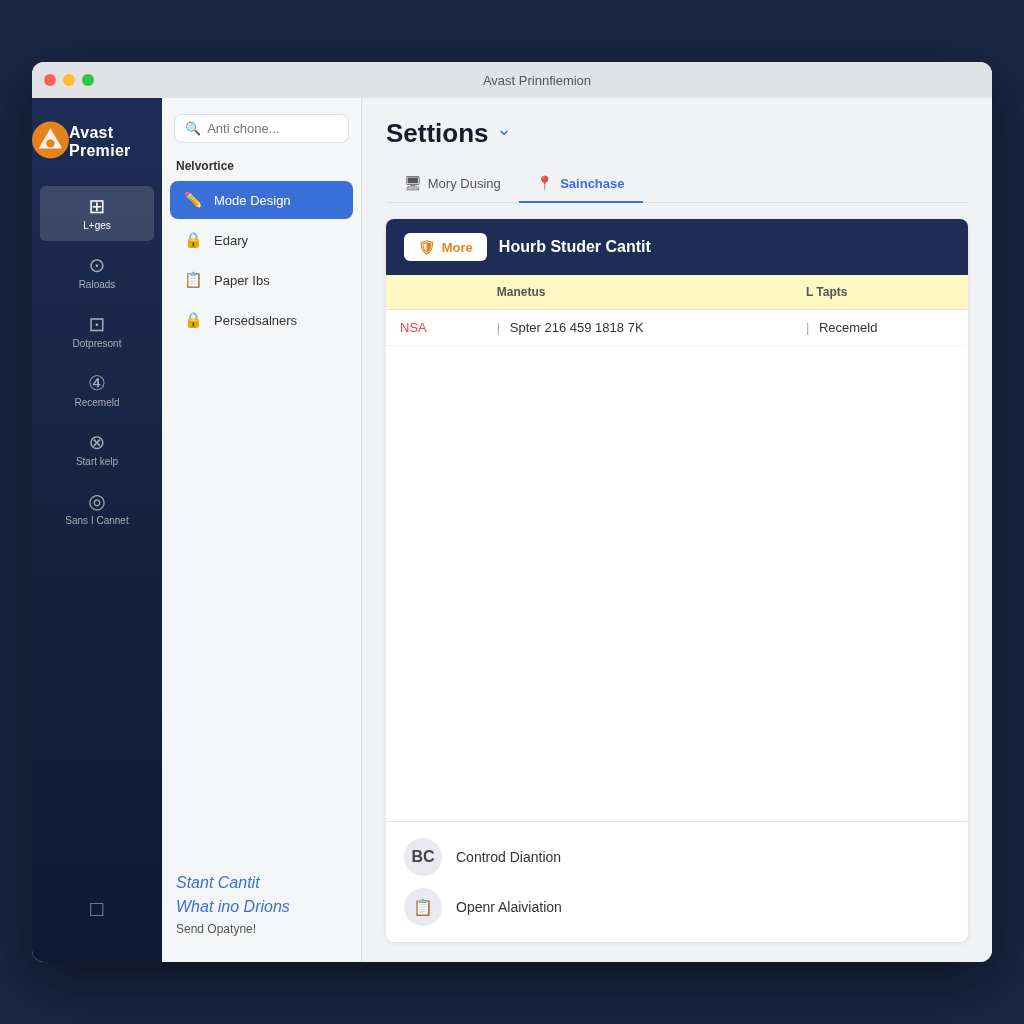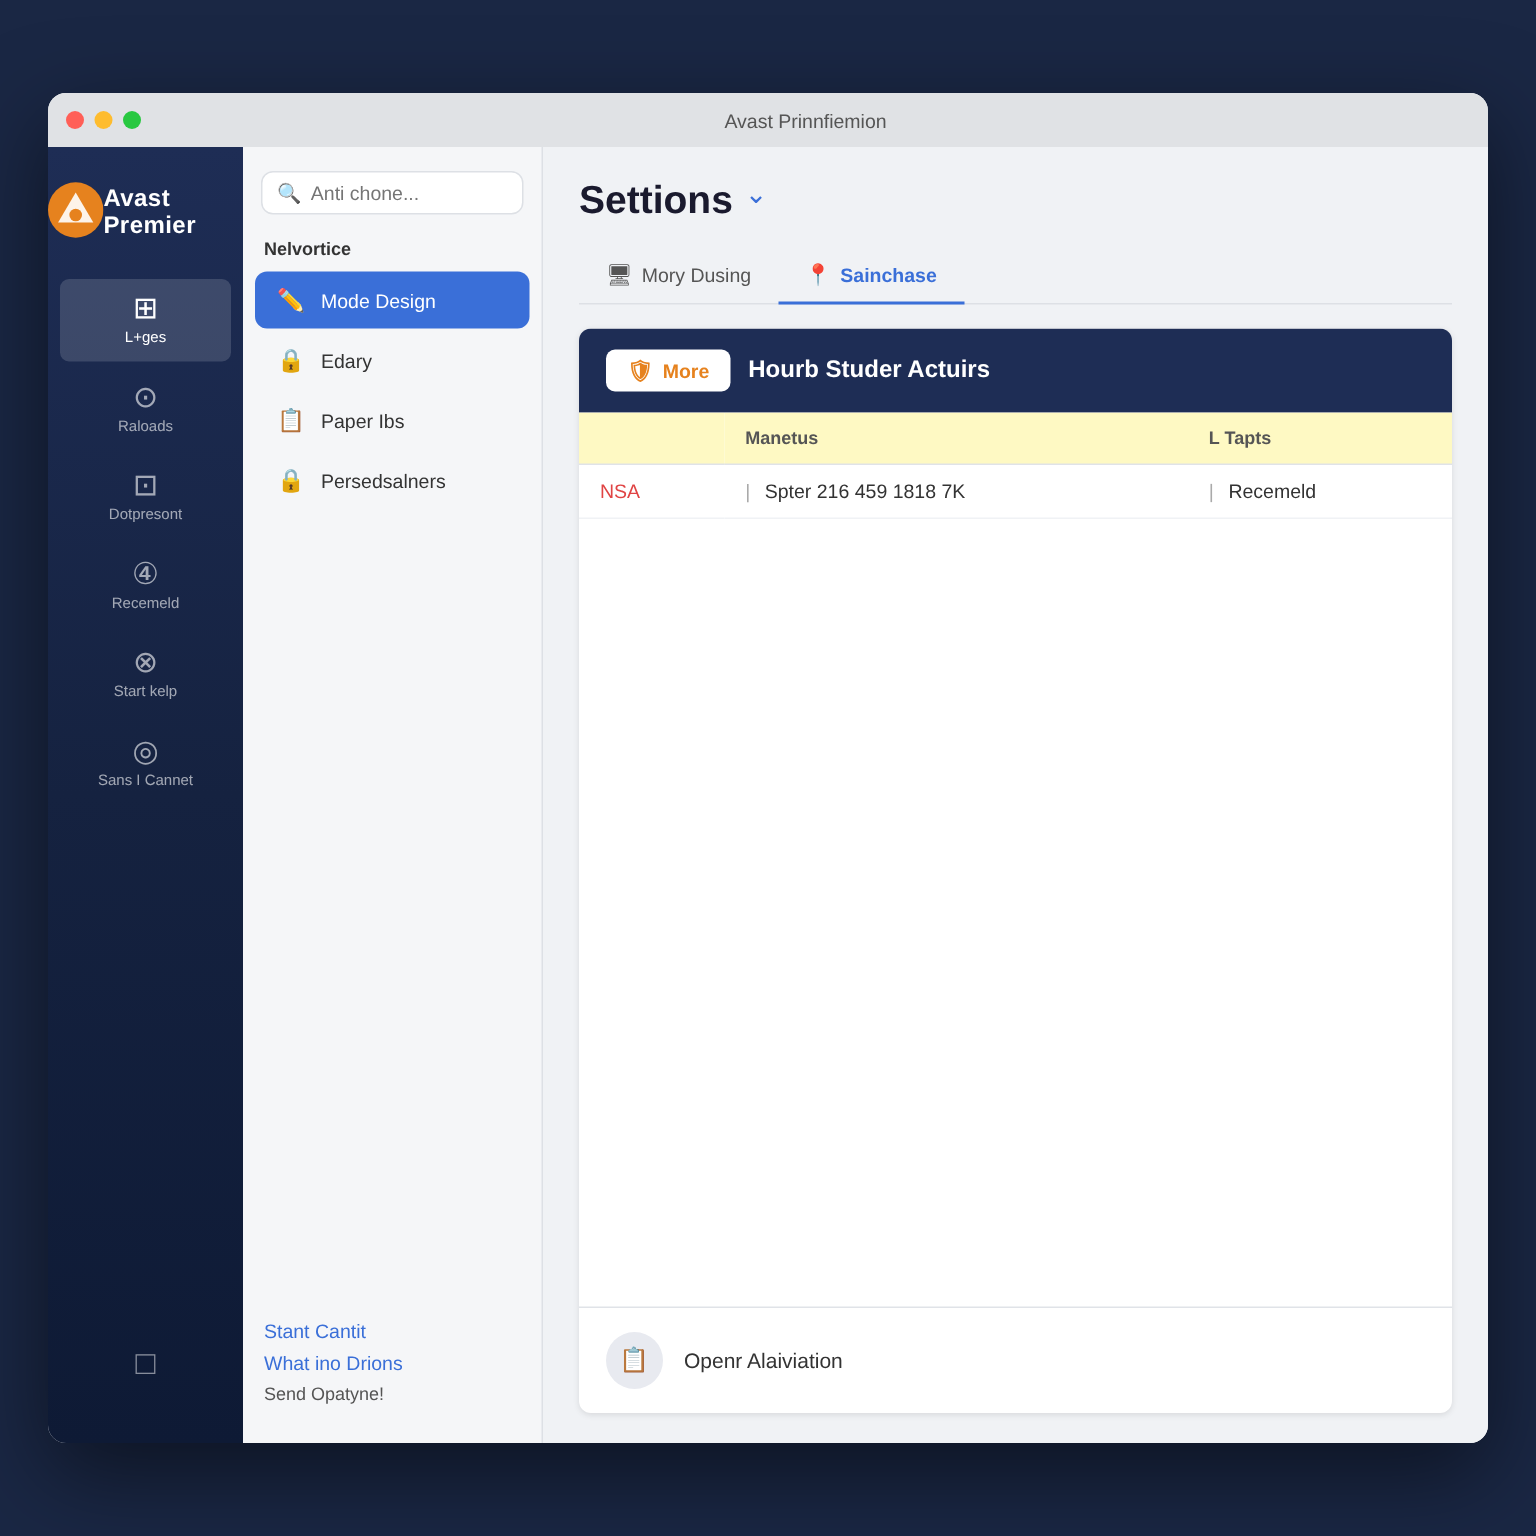--- a/index.html
+++ b/index.html
@@ -211,23 +211,24 @@
 
     .middle-footer {
       margin-top: auto;
       padding: 14px 14px 10px;
       display: flex;
       flex-direction: column;
       gap: 6px;
     }
     .footer-link {
       color: #3a6fd8;
-      font-size: 13px;
+      font-size: 16px;
       cursor: pointer;
       text-decoration: none;
+      font-style: italic;
     }
     .footer-text {
       color: #555;
       font-size: 12px;
     }
 
     
     .main-content {
       flex: 1;
       background: #f0f2f5;
@@ -487,21 +488,21 @@
           <span>Sainchase</span>
         </div>
       </div>
 
       <div class="content-card">
         <div class="card-header">
           <button class="more-btn">
             <span class="more-btn-icon">🛡</span>
             <span>More</span>
           </button>
-          <span class="card-header-title">Hourb Studer Actuirs</span>
+          <span class="card-header-title">Hourb Studer Cantit</span>
         </div>
 
         <div class="table-container">
           <table>
             <thead>
               <tr>
                 <th></th>
                 <th>Manetus</th>
                 <th>L Tapts</th>
               </tr>
@@ -520,20 +521,26 @@
                   <span>Recemeld</span>
                 </td>
               </tr>
             </tbody>
           </table>
         </div>
 
         <div class="card-footer">
           <div class="footer-action">
             <div class="footer-action-icon">
+              <span>BC</span>
+            </div>
+            <span class="footer-action-text">Controd Diantion</span>
+          </div>
+          <div class="footer-action">
+            <div class="footer-action-icon">
               <span>📋</span>
             </div>
             <span class="footer-action-text">Openr Alaiviation</span>
           </div>
         </div>
       </div>
     </div>
   </div>
 </div>
 

